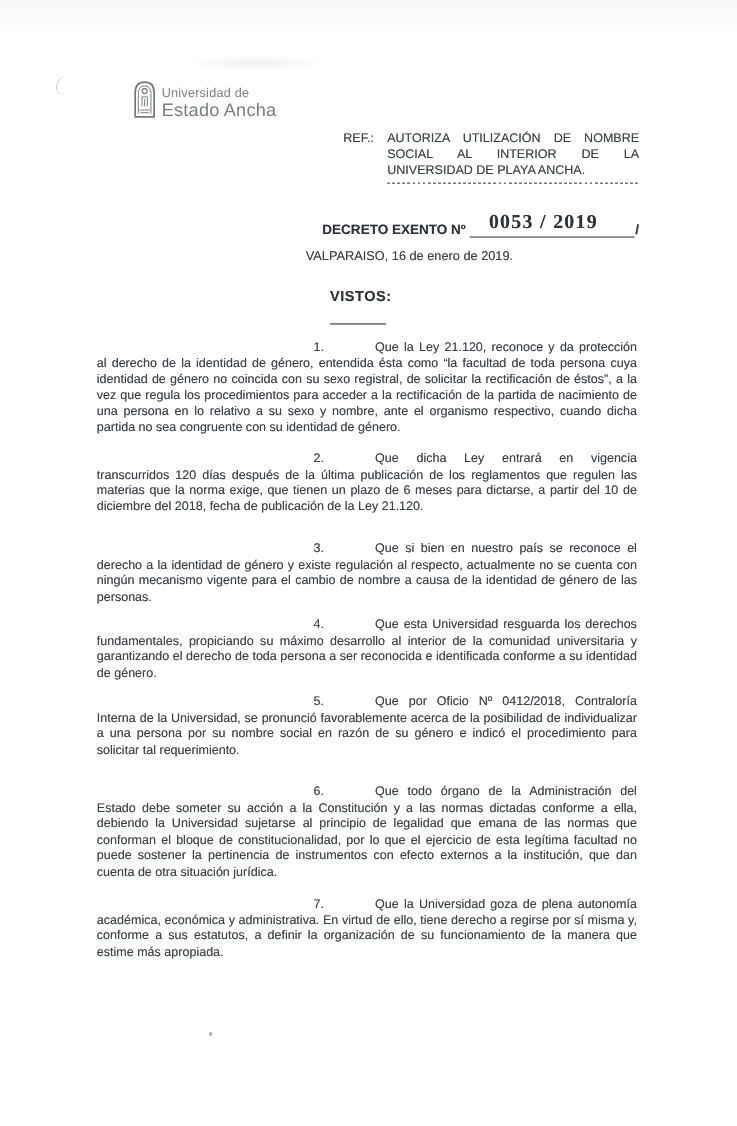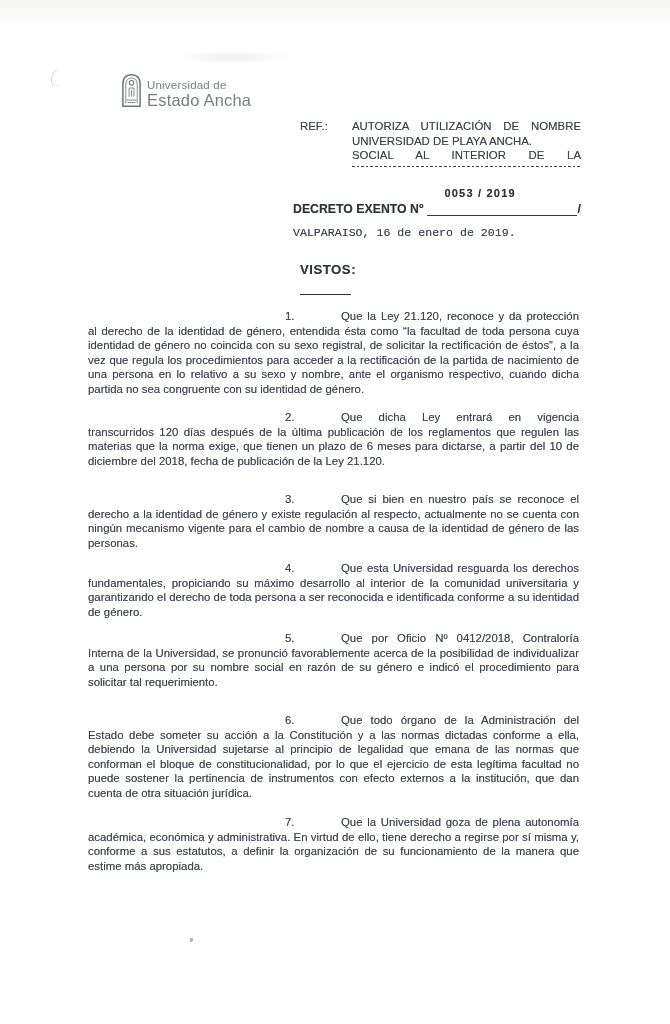--- a/index.html
+++ b/index.html
@@ -27,39 +27,39 @@
     filter:blur(1px);}
   .a-scribble{left:51px;top:70px;width:10px;height:15px;
     border-left:1.6px solid rgba(120,126,131,.35);
     border-bottom:1px solid rgba(120,126,131,.2);
     border-radius:60% 0 0 60%;transform:rotate(14deg);}
   .a-speck{left:190px;top:938px;width:3px;height:4px;border-radius:50%;
     background:rgba(108,113,119,.55);transform:rotate(20deg);}
 
   
   .ref{position:absolute;left:300px;top:119px;width:281px;display:flex;}
-  .ref-label{width:52px;flex:0 0 52px;font-size:11.4px;line-height:14.6px;}
+  .ref-label{width:52px;flex:0 0 52px;font-size:11.4px;line-height:14.6px;text-align:center;}
   .ref-content{flex:1;}
   .ref-line{display:block;font-size:11.4px;line-height:14.6px;}
   .ref-line.just{text-align:justify;text-align-last:justify;}
   .dashes{margin-top:3px;height:1.6px;
     background:repeating-linear-gradient(90deg,#3c4248 0 2.6px,transparent 2.6px 4.6px);}
 
   
   .decree{position:absolute;left:293px;top:185px;width:288px;
     display:flex;align-items:flex-end;font-weight:bold;color:#2d3339;}
   .decree-label{font-size:12.3px;line-height:15px;white-space:nowrap;}
   .decree-line{flex:1;position:relative;height:30px;
     border-bottom:1.3px solid #3a4046;margin:0 1px 1px 4px;}
-  .decree-number{position:absolute;left:17px;bottom:16px;
-    font-size:11px;letter-spacing:1.2px;white-space:nowrap;}
+  .decree-number{position:absolute;left:17px;bottom:3px;
+    font-size:18px;letter-spacing:1.2px;white-space:nowrap;font-family:Liberation Serif, serif;}
   .decree-slash{font-size:12.3px;line-height:15px;}
 
   
-  .dateline{position:absolute;left:293px;top:226px;font-size:11.6px;font-family:Liberation Mono, monospace;}
+  .dateline{position:absolute;left:278px;top:226px;font-size:11.6px;}
 
   
   .vistos-heading{position:absolute;left:300px;top:262px;
     font-weight:bold;font-size:13.2px;letter-spacing:.5px;color:#2d3339;}
   .vh-word{border-bottom:1.5px solid #2d3339;padding-bottom:17px;}
 
   
   .paras{position:absolute;left:88px;top:309px;width:491px;}
   .para{margin:0 0 14px 0;font-size:11.4px;line-height:14.5px;
     text-align:justify;color:#3b4148;}
@@ -92,22 +92,22 @@
     <div class="logo-text">
       <span class="logo-line1">Universidad de</span>
       <span class="logo-line2">Estado Ancha</span>
     </div>
   </div>
 
   <div class="ref ink">
     <span class="ref-label">REF.:</span>
     <div class="ref-content">
       <span class="ref-line just">AUTORIZA UTILIZACIÓN DE NOMBRE</span>
+      <span class="ref-line just">SOCIAL AL INTERIOR DE LA</span>
       <span class="ref-line">UNIVERSIDAD DE PLAYA ANCHA.</span>
-      <span class="ref-line just">SOCIAL AL INTERIOR DE LA</span>
       <div class="dashes"></div>
     </div>
   </div>
 
   <div class="decree ink">
     <span class="decree-label">DECRETO EXENTO Nº</span>
     <span class="decree-line">
       <span class="decree-number">0053 / 2019</span>
     </span>
     <span class="decree-slash">/</span>

